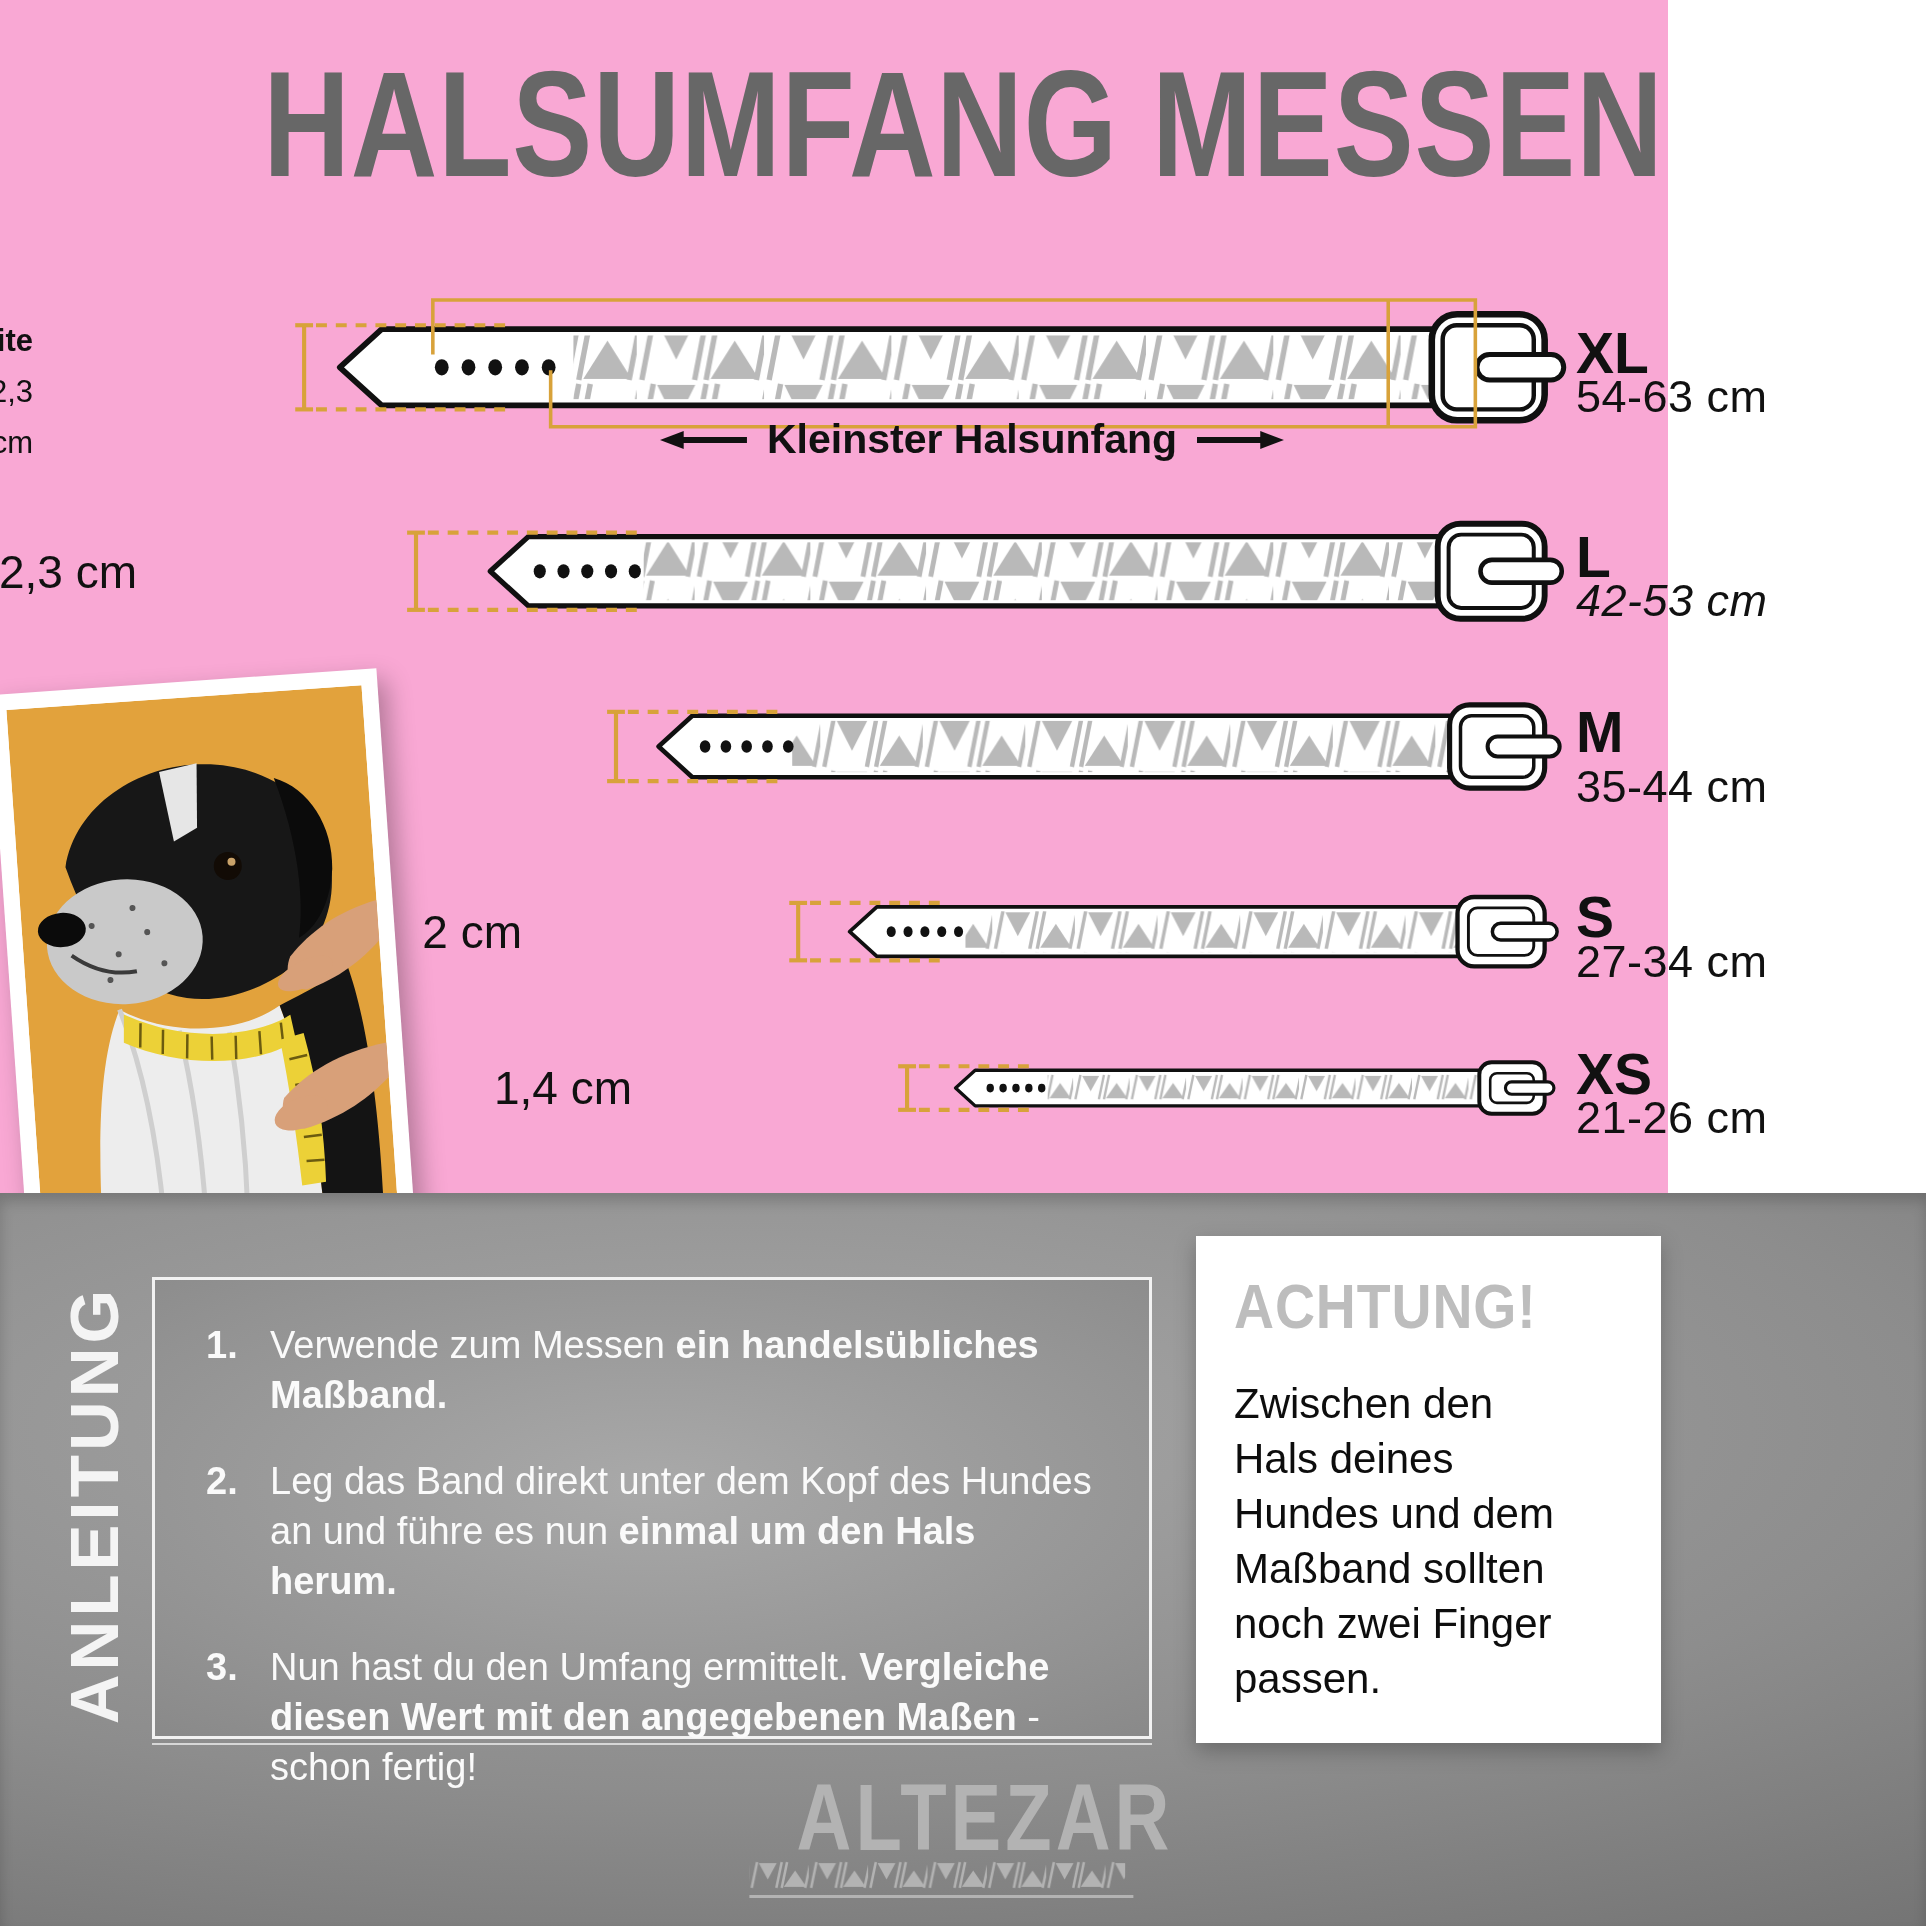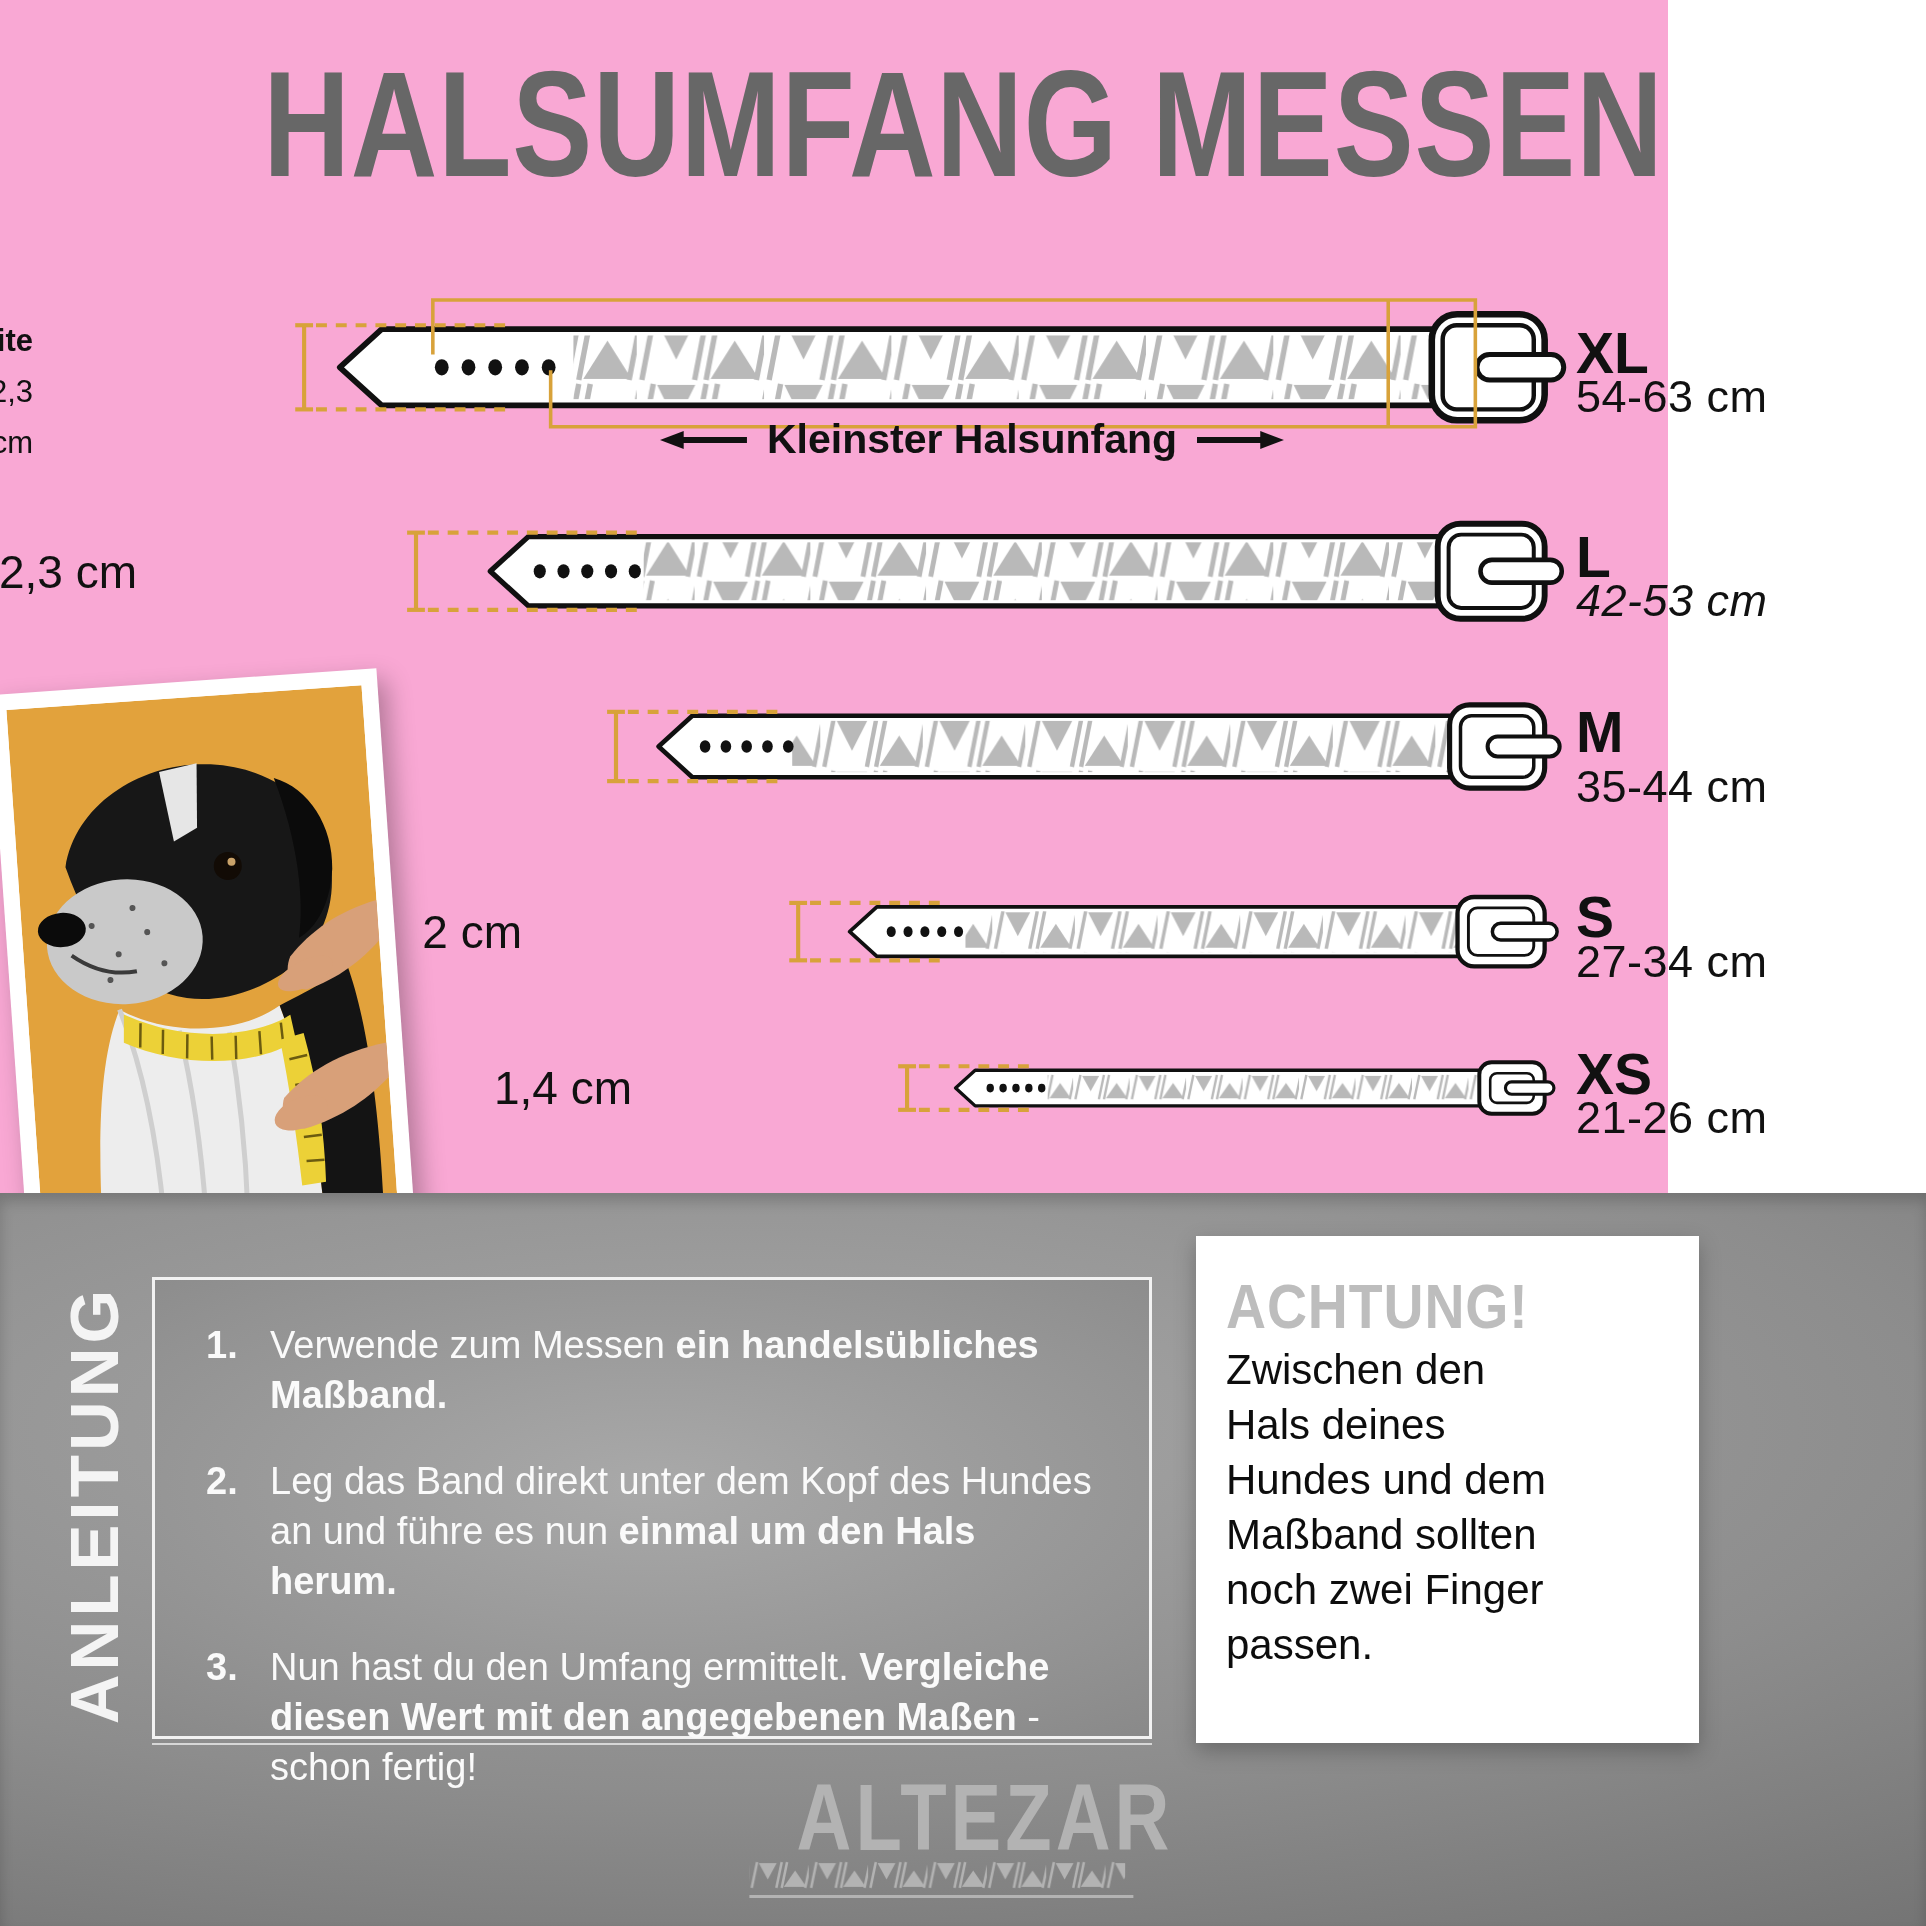--- a/index.html
+++ b/index.html
@@ -33,25 +33,25 @@
       font-size:69px;font-weight:bold;color:#f4f4f4;letter-spacing:4px;white-space:nowrap;}
   .instr-panel{position:absolute;left:152px;top:84px;width:1000px;height:462px;
       border:3px solid #f2f2f2;box-sizing:border-box;
       background:radial-gradient(85% 75% at 50% 45%, #a9a9a9 0%, #929292 70%, #878787 100%);
       padding:40px 46px 0 51px;}
   .instr-panel::after{content:"";position:absolute;left:-3px;right:-3px;bottom:-9px;height:2px;background:#d7d7d7;}
   .instr-item{display:flex;gap:16px;margin-bottom:36px;color:#fafafa;
       font-size:38px;line-height:50px;}
   .instr-num{font-weight:bold;min-width:48px;}
   .instr-text b{font-weight:bold;}
-  .warning-card{position:absolute;left:1196px;top:43px;width:503px;height:507px;background:#ffffff;
-      box-shadow:0 8px 20px rgba(0,0,0,0.25);box-sizing:border-box;padding:34px 30px;}
+  .warning-card{position:absolute;left:1196px;top:43px;width:465px;height:507px;background:#ffffff;
+      box-shadow:0 8px 20px rgba(0,0,0,0.25);box-sizing:border-box;padding:34px 38px;}
   .warning-title{font-size:63px;font-weight:bold;color:#bdbdbd;letter-spacing:1px;
       transform:scaleX(0.88);transform-origin:0 50%;white-space:nowrap;}
-  .warning-body{width:347px;font-size:42px;line-height:55px;color:#0d0d0d;}
+  .warning-body{margin-top:34px;width:347px;font-size:42px;line-height:55px;color:#0d0d0d;}
   .brand{position:absolute;left:985px;top:582px;transform:translateX(-50%);
       display:flex;flex-direction:column;align-items:flex-start;z-index:3;}
   .brand-name{font-size:95px;font-weight:bold;color:#b3b3b3;letter-spacing:5px;
       transform:scaleX(0.80);white-space:nowrap;line-height:85px;}
   .brand-underline{width:384px;height:3px;background:#b3b3b3;margin-top:5px;}
 </style>
 </head>
 <body>
 
 <div class="canvas">

